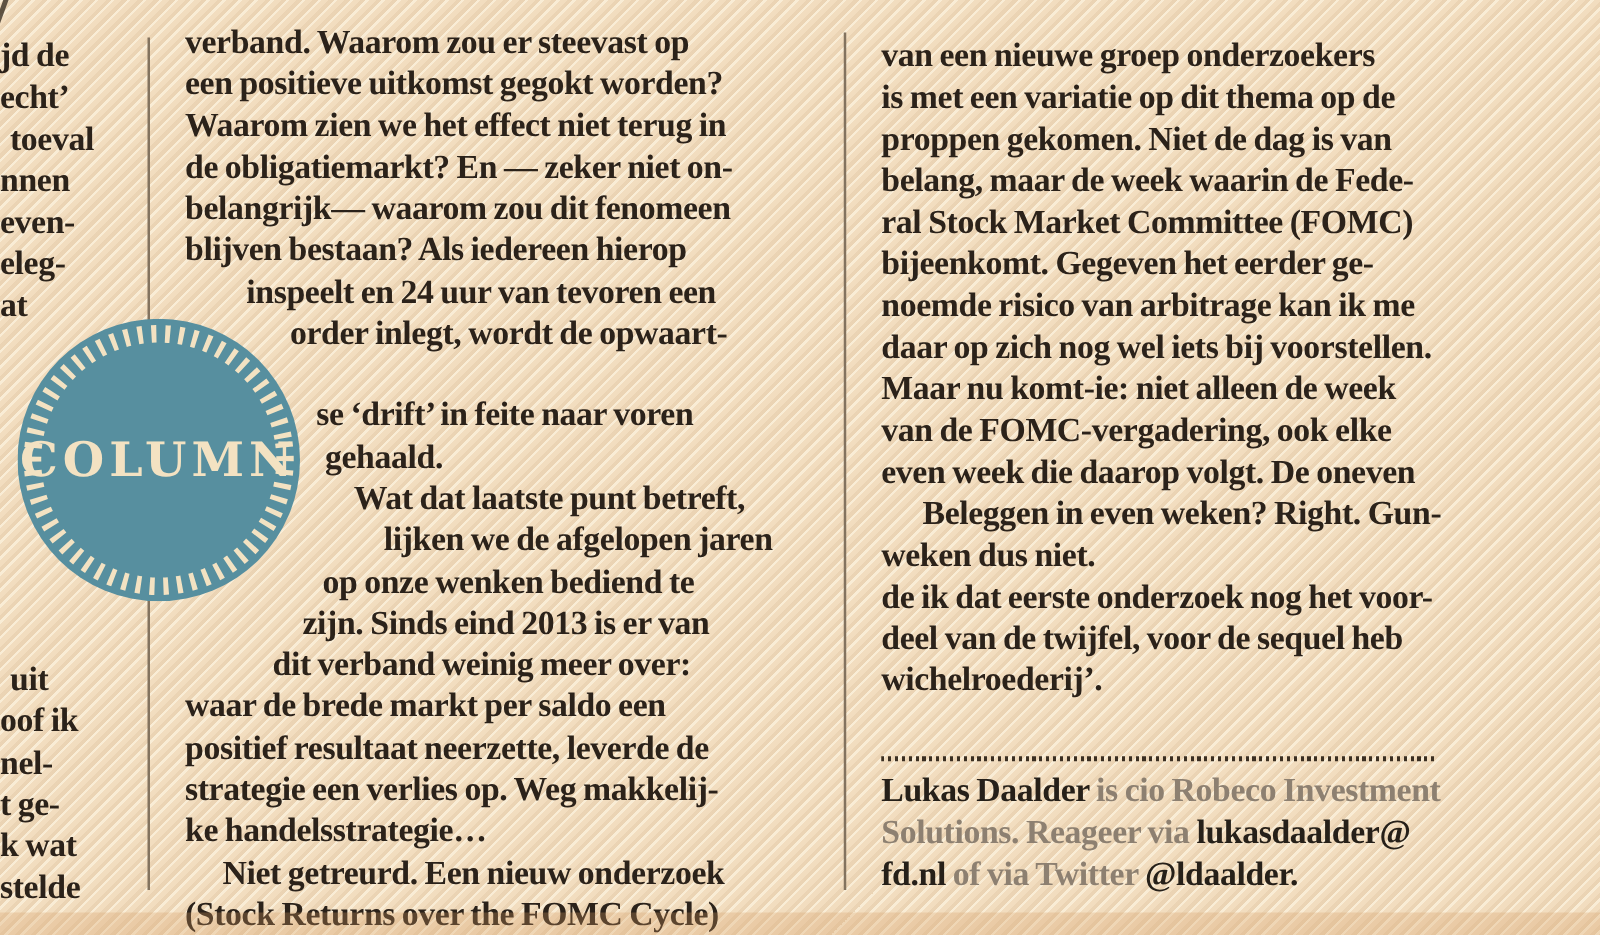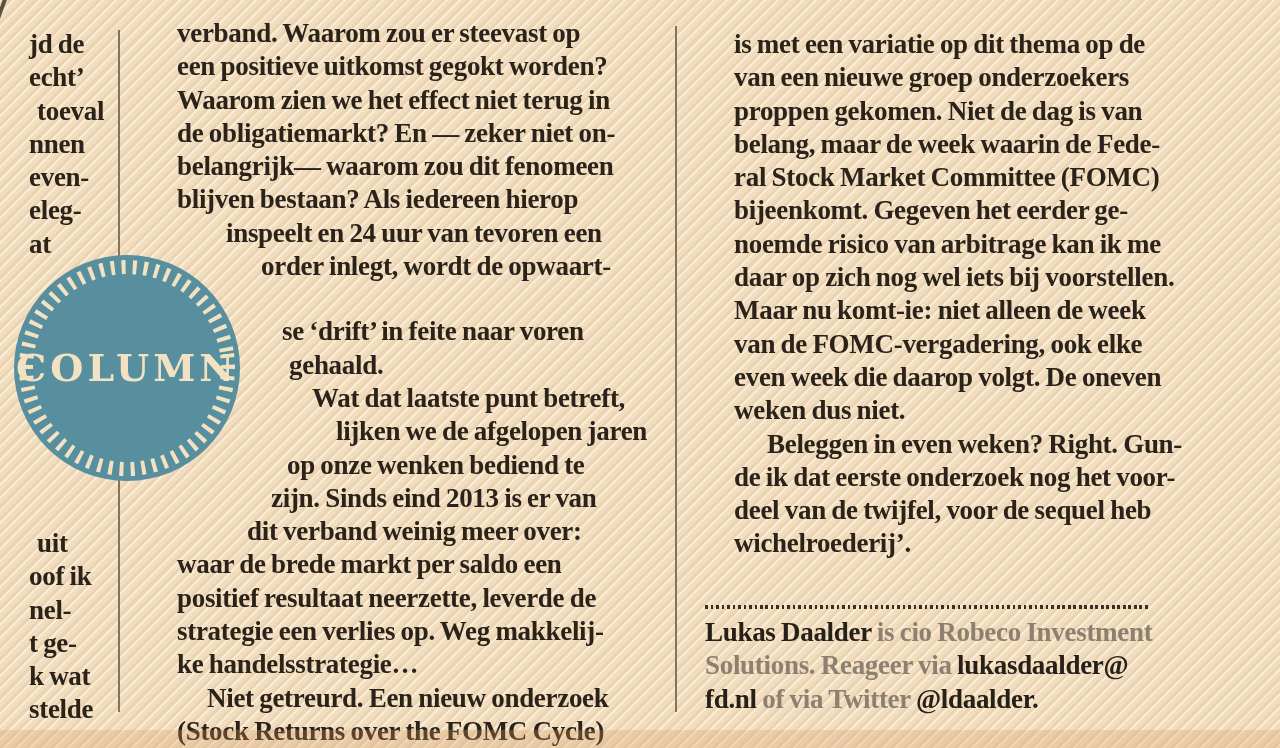--- a/index.html
+++ b/index.html
@@ -18,21 +18,20 @@
   }
   .textline{white-space:nowrap;}
   .col{
     position:absolute;
     font-size:27px;
     font-weight:700;
     line-height:33.3px;
     letter-spacing:-0.3px;
     word-spacing:-1px;
     color:#2b221a;
-    padding-left:29px;
   }
   .divider{
     position:absolute;
     width:2px;
     background:#83735f;
   }
   .badge-svg{position:absolute;left:14px;top:255px;z-index:5;}
   .dotted-rule{
     position:absolute;
     left:705px;top:605px;
@@ -120,33 +119,33 @@
     <div class="textline" style="padding-left:70px;">dit verband weinig meer over:</div>
     <div class="textline">waar de brede markt per saldo een</div>
     <div class="textline">positief resultaat neerzette, leverde de</div>
     <div class="textline">strategie een verlies op. Weg makkelij-</div>
     <div class="textline">ke handelsstrategie…</div>
     <div class="textline" style="padding-left:30px;">Niet getreurd. Een nieuw onderzoek</div>
     <div class="textline">(Stock Returns over the FOMC Cycle)</div>
   </div>
 
   <div class="col" style="left:705px;top:28px;width:520px;">
+    <div class="textline">van een nieuwe groep onderzoekers</div>
     <div class="textline">is met een variatie op dit thema op de</div>
-    <div class="textline">van een nieuwe groep onderzoekers</div>
     <div class="textline">proppen gekomen. Niet de dag is van</div>
     <div class="textline">belang, maar de week waarin de Fede-</div>
     <div class="textline">ral Stock Market Committee (FOMC)</div>
     <div class="textline">bijeenkomt. Gegeven het eerder ge-</div>
     <div class="textline">noemde risico van arbitrage kan ik me</div>
     <div class="textline">daar op zich nog wel iets bij voorstellen.</div>
     <div class="textline">Maar nu komt-ie: niet alleen de week</div>
     <div class="textline">van de FOMC-vergadering, ook elke</div>
     <div class="textline">even week die daarop volgt. De oneven</div>
+    <div class="textline" style="padding-left:33px;">Beleggen in even weken? Right. Gun-</div>
     <div class="textline">weken dus niet.</div>
-    <div class="textline" style="padding-left:33px;">Beleggen in even weken? Right. Gun-</div>
     <div class="textline">de ik dat eerste onderzoek nog het voor-</div>
     <div class="textline">deel van de twijfel, voor de sequel heb</div>
     <div class="textline">wichelroederij’.</div>
   </div>
 
   <div class="dotted-rule"></div>
 
   <div class="bio">
     <div class="textline">
       <span class="dark">Lukas Daalder</span><span class="gray"> is cio Robeco Investment</span>

